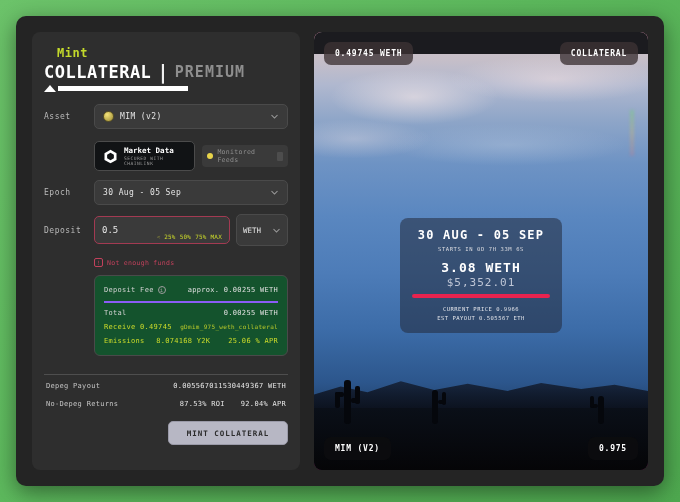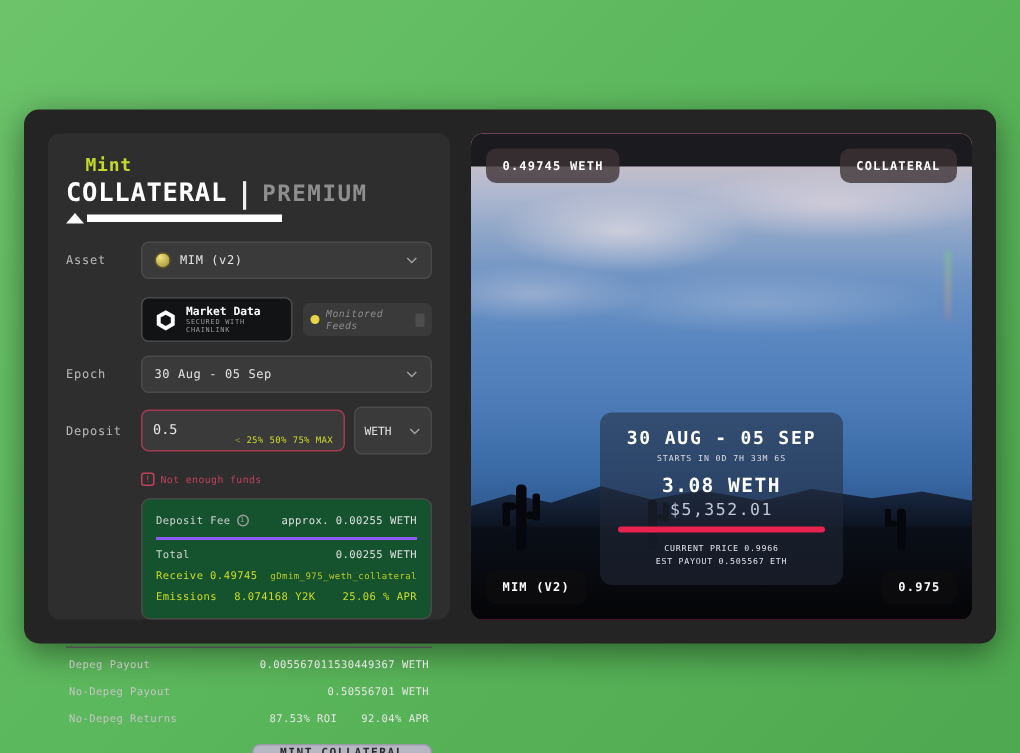--- a/index.html
+++ b/index.html
@@ -8,21 +8,21 @@
     overflow: hidden;
     font-family: "DejaVu Sans Mono", monospace;
   }
   body {
     background: linear-gradient(135deg, #6cc36a 0%, #5cb85c 45%, #4ea84f 100%);
     display: flex; align-items: center; justify-content: center;
   }
 
   
   #app-window {
-    width: 648px; height: 356px;
+    width: 648px; height: 470px;
     background: #242424;
     border-radius: 10px;
     position: relative;
     display: flex;
     padding: 16px;
     gap: 14px;
     box-shadow: 0 6px 22px rgba(0,0,0,.45);
   }
 
   
@@ -116,21 +116,21 @@
   .feeds-chip {
     background: #3a3a3a;
     border-radius: 4px;
     padding: 3px 5px;
     display: flex; align-items: center; gap: 4px;
   }
   .feed-dot {
     width: 6px; height: 6px; border-radius: 50%;
     background: #e8d44a; flex: none;
   }
-  .feeds-text { color: #8d8d8d; font-size: 6.5px; letter-spacing: .3px; font-style: italic; }
+  .feeds-text { color: #8d8d8d; font-size: 6.5px; letter-spacing: .3px; }
   .feeds-sq {
     width: 7px; height: 9px; background: #4d4d4d; border-radius: 1px;
   }
 
   
   .deposit-input {
     flex: 1;
     height: 28px;
     background: #3a3a3a;
     border: 1px solid #a33a52;
@@ -424,24 +424,20 @@
       </div>
     </div>
 
     <div class="stats-wrap">
       <div class="top-rule"></div>
       <div class="stat-line">
         <span class="stat-k">Depeg Payout</span>
         <span class="stat-v">0.005567011530449367 WETH</span>
       </div>
       <div class="stat-line">
-        <span class="stat-k">No-Depeg Payout</span>
-        <span class="stat-v">0.50556701 WETH</span>
-      </div>
-      <div class="stat-line">
         <span class="stat-k">No-Depeg Returns</span>
         <span class="stat-v2">
           <span>87.53% ROI</span>
           <span>92.04% APR</span>
         </span>
       </div>
     </div>
 
     <button class="mint-btn">MINT COLLATERAL</button>
   </div>

